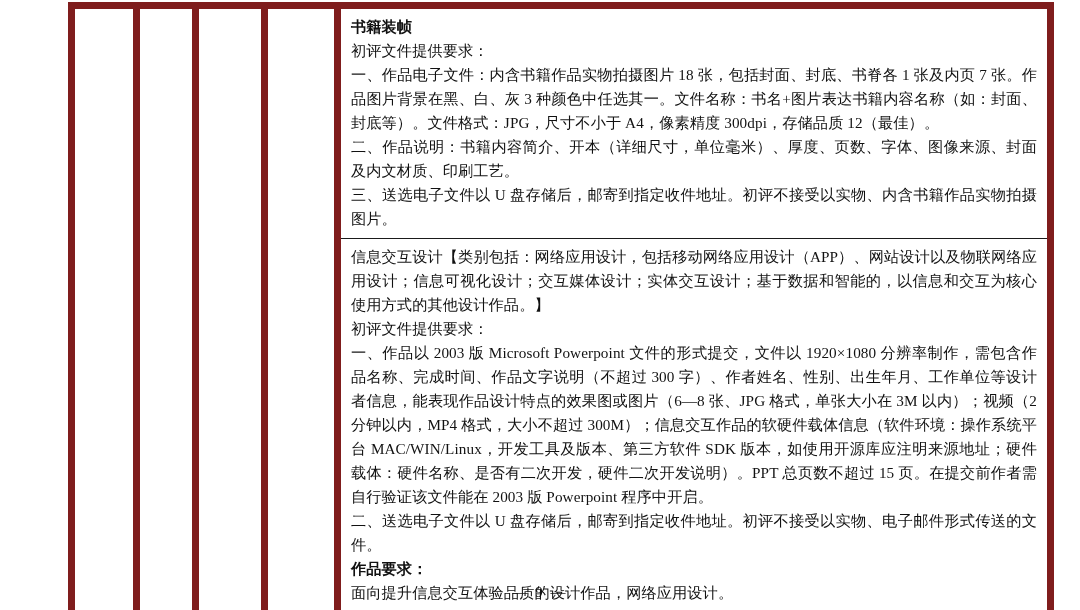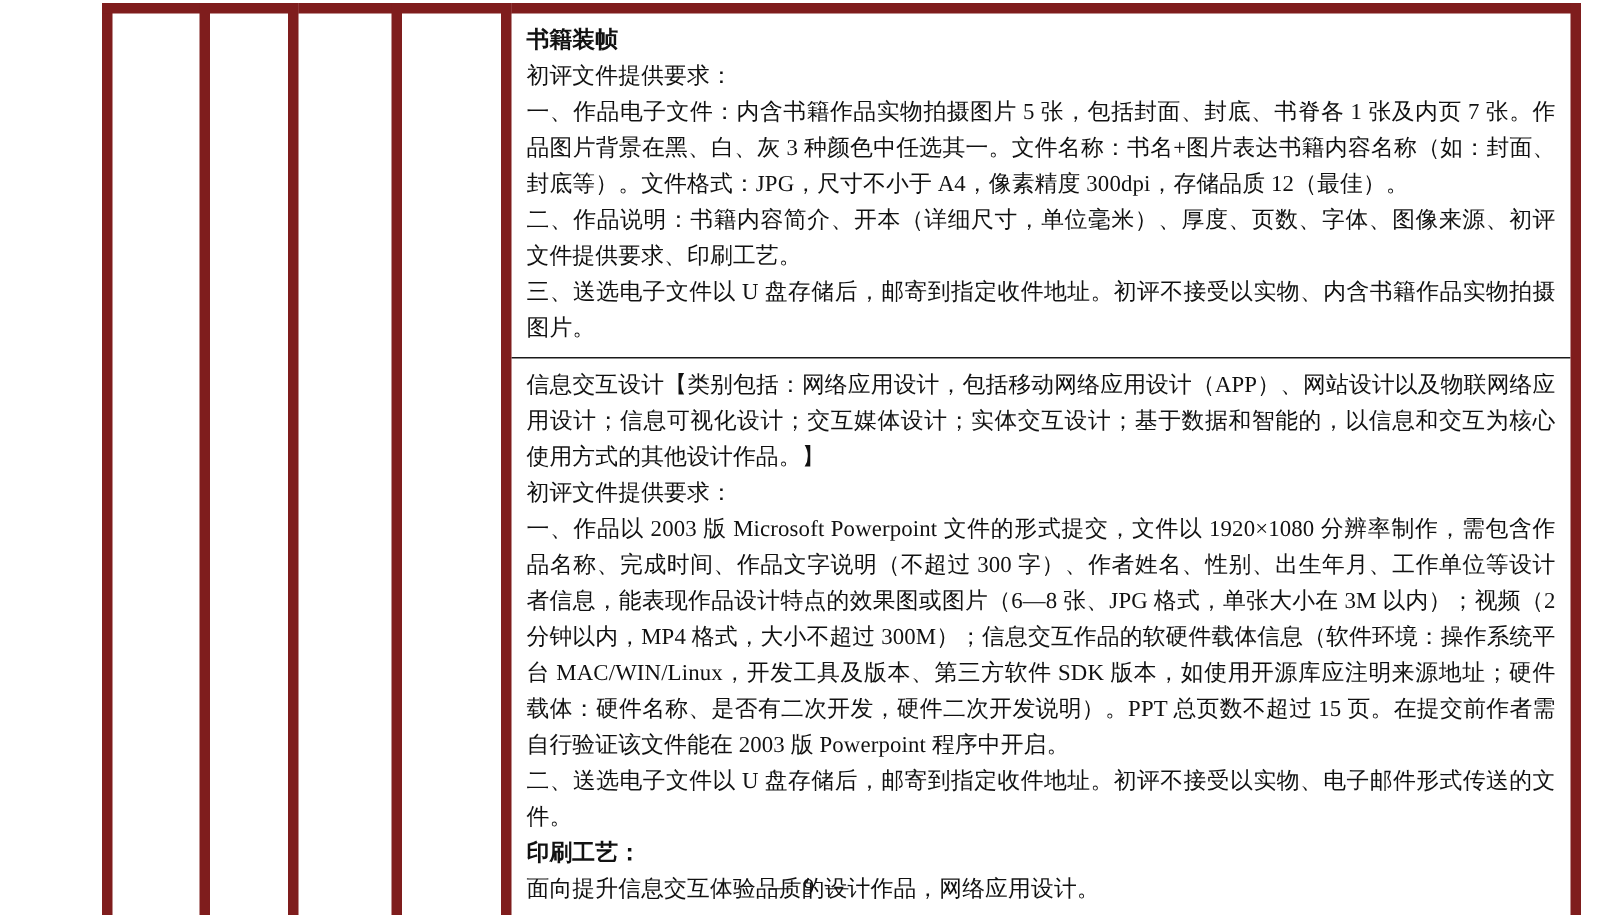--- a/index.html
+++ b/index.html
@@ -86,31 +86,31 @@
         <tr>
       <td class="col-a cell-empty"></td>
       <td class="col-b cell-empty"></td>
       <td class="col-c cell-empty"></td>
       <td class="col-d cell-empty"></td>
       <td class="col-e content-cell">
 
         <div class="block">
           <p class="heading">书籍装帧</p>
           <p>初评文件提供要求：</p>
-          <p>一、作品电子文件：内含书籍作品实物拍摄图片 5 张，包括封面、封底、书脊各 1 张及内页 7 张。作品图片背景在黑、白、灰 3 种颜色中任选其一。文件名称：书名+图片表达书籍内容名称（如：封面、封底等）。文件格式：JPG，尺寸不小于 A4，像素精度 300dpi，存储品质 12（最佳）。</p>
-          <p>二、作品说明：书籍内容简介、开本（详细尺寸，单位毫米）、厚度、页数、字体、图像来源、初评文件提供要求、印刷工艺。</p>
+          <p>一、作品电子文件：内含书籍作品实物拍摄图片 18 张，包括封面、封底、书脊各 1 张及内页 7 张。作品图片背景在黑、白、灰 3 种颜色中任选其一。文件名称：书名+图片表达书籍内容名称（如：封面、封底等）。文件格式：JPG，尺寸不小于 A4，像素精度 300dpi，存储品质 12（最佳）。</p>
+          <p>二、作品说明：书籍内容简介、开本（详细尺寸，单位毫米）、厚度、页数、字体、图像来源、封面及内文材质、印刷工艺。</p>
           <p>三、送选电子文件以 U 盘存储后，邮寄到指定收件地址。初评不接受以实物、内含书籍作品实物拍摄图片。</p>
         </div>
 
         <div class="block">
           <p><span class="inline-bold">信息交互设计</span><span class="inline-bold">【类别包括：网络应用设计，包括移动网络应用设计（APP）、网站设计以及物联网络应用设计；信息可视化设计；交互媒体设计；实体交互设计；基于数据和智能的，以信息和交互为核心使用方式的其他设计作品。】</span></p>
           <p>初评文件提供要求：</p>
           <p>一、作品以 2003 版 Microsoft Powerpoint 文件的形式提交，文件以 1920×1080 分辨率制作，需包含作品名称、完成时间、作品文字说明（不超过 300 字）、作者姓名、性别、出生年月、工作单位等设计者信息，能表现作品设计特点的效果图或图片（6—8 张、JPG 格式，单张大小在 3M 以内）；视频（2 分钟以内，MP4 格式，大小不超过 300M）；信息交互作品的软硬件载体信息（软件环境：操作系统平台 MAC/WIN/Linux，开发工具及版本、第三方软件 SDK 版本，如使用开源库应注明来源地址；硬件载体：硬件名称、是否有二次开发，硬件二次开发说明）。PPT 总页数不超过 15 页。在提交前作者需自行验证该文件能在 2003 版 Powerpoint 程序中开启。</p>
           <p>二、送选电子文件以 U 盘存储后，邮寄到指定收件地址。初评不接受以实物、电子邮件形式传送的文件。</p>
-          <p class="heading">印刷工艺：</p>
+          <p class="heading">作品要求：</p>
           <p>面向提升信息交互体验品质的设计作品，网络应用设计。</p>
         </div>
 
       </td>
     </tr>
   </tbody>
     </table>
 
   <div class="pager">— 9 —</div>
 

